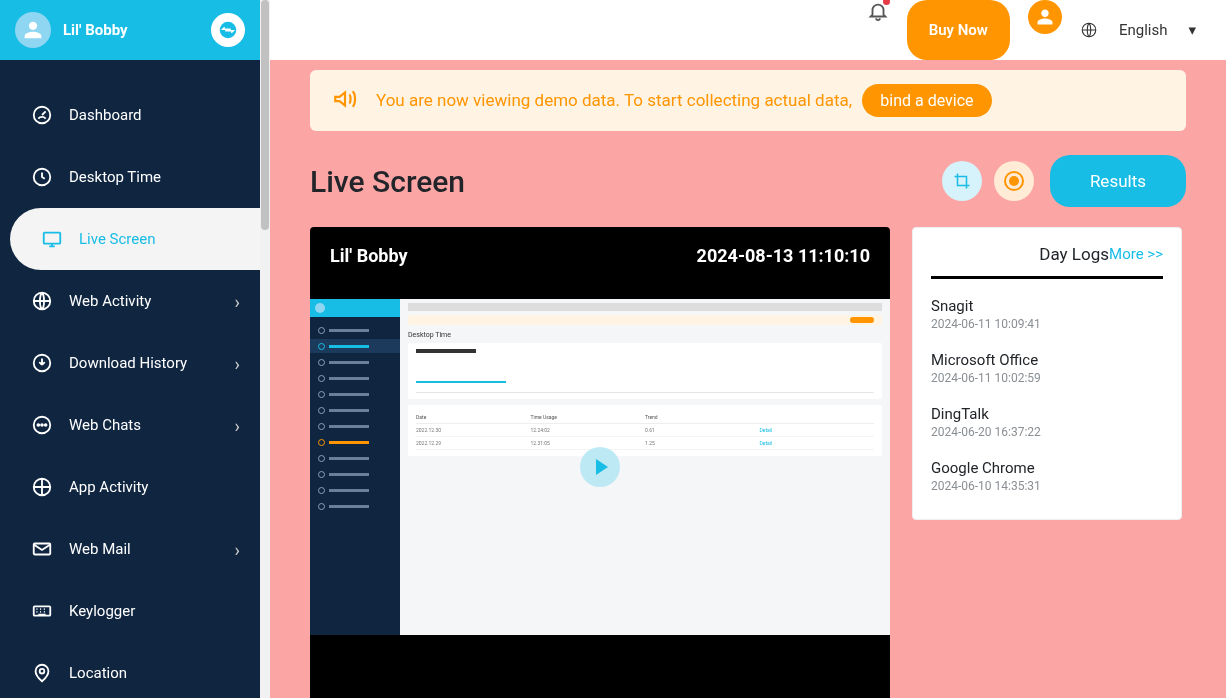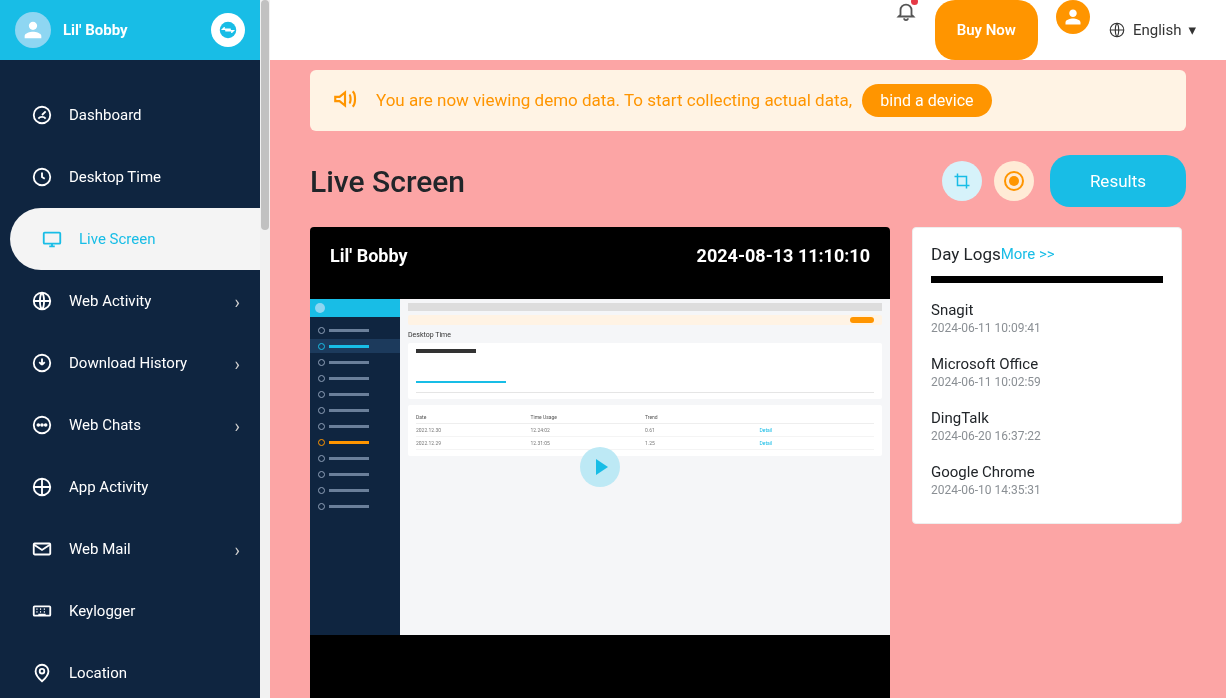--- a/index.html
+++ b/index.html
@@ -22,21 +22,21 @@
 .scrollbar-strip { width:10px; background:#f1f1f1; height:100%; position:relative; }
 .scrollbar-thumb { position:absolute; top:0; left:1px; width:8px; height:230px; background:#c1c1c1; border-radius:4px; }
 .main { flex:1; height:100%; display:flex; flex-direction:column; background:#fff; }
 .topbar { height:60px; display:flex; justify-content:flex-end; padding:0 30px; gap:18px; }
 .bell { position:relative; }
 .bell svg { width:22px; height:22px; stroke:#555; fill:none; stroke-width:2; }
 .bell-dot { position:absolute; top:-2px; right:-1px; width:7px; height:7px; background:#E63946; border-radius:50%; }
 .buy-btn { background:#FF9500; color:#fff; border:none; padding:8px 22px; border-radius:20px; font-size:15px; font-weight:600; cursor:pointer; }
 .user-avatar { width:34px; height:34px; background:#FF9500; border-radius:50%; display:flex; align-items:center; justify-content:center; }
 .user-avatar svg { width:18px; height:18px; fill:#fff; }
-.lang { display:flex; align-items:center; color:#333; font-size:15px; cursor:pointer; gap:7px; }
+.lang { display:flex; align-items:center; color:#333; font-size:15px; cursor:pointer; gap:21px; }
 .lang svg { width:18px; height:18px; stroke:#333; fill:none; stroke-width:1.5; }
 .content { flex:1; overflow-y:auto; padding:10px 40px 20px 40px; background:#fca5a5; }
 .demo-banner { background:#FFF3E4; border-radius:6px; padding:14px 22px; display:flex; align-items:center; margin-bottom:24px; }
 .demo-banner .speaker { margin-right:18px; }
 .demo-banner .speaker svg { width:26px; height:26px; stroke:#FF9500; fill:none; stroke-width:2; }
 .demo-text { color:#FF9500; font-size:17px; flex:1; }
 .bind-btn { background:#FF9500; color:#fff; border:none; padding:7px 18px; border-radius:18px; font-size:16px; cursor:pointer; margin-left:6px; }
 .title-row { display:flex; align-items:center; margin-bottom:20px; }
 .page-title { font-size:30px; color:#212529; font-weight:500; flex:1; }
 .icon-btn { width:40px; height:40px; border-radius:50%; display:flex; align-items:center; justify-content:center; margin-left:12px; cursor:pointer; }
@@ -72,21 +72,21 @@
 .mini-title { height:4px; background:#333; width:60px; margin-bottom:10px;}
 .mini-chart { height:30px; border-bottom:1px solid #e5e5e5; position:relative; }
 .mini-line { position:absolute; left:0; top:18px; width:90px; height:2px; background:#18BDE6; }
 .mini-table .mh { display:flex; font-size:5px; color:#555; padding:3px 0; border-bottom:1px solid #eee;}
 .mini-table .mr { display:flex; font-size:5px; color:#777; padding:3px 0; border-bottom:1px solid #f4f4f4;}
 .mh span,.mr span{flex:1;}
 .mr .det{color:#18BDE6;}
 .play-btn { position:absolute; left:50%; top:50%; transform:translate(-50%,-50%); width:40px; height:40px; background:#BDE9F5; border-radius:50%; display:flex; align-items:center; justify-content:center; cursor:pointer; }
 .play-btn::after { content:""; border-left:12px solid #18BDE6; border-top:8px solid transparent; border-bottom:8px solid transparent; margin-left:3px; }
 .logs-panel { width:270px; background:#fff; border:1px solid #eee; border-radius:4px; padding:16px 18px; align-self:flex-start; }
-.logs-header { display:flex; align-items:center; justify-content:flex-start; border-bottom:7px solid #000000; padding-bottom:12px; margin-bottom:8px; }
+.logs-header { display:flex; align-items:center; justify-content:flex-end; border-bottom:3px solid #000000; padding-bottom:12px; margin-bottom:8px; }
 .logs-title { font-size:17px; color:#212529; }
 .more-link { color:#18BDE6; font-size:15px; cursor:pointer; }
 .log-item { padding:10px 0; }
 .log-app { color:#212529; font-size:15px; margin-bottom:2px; }
 .log-ts { color:#8a8f94; font-size:12px; }
 </style>
 </head>
 <body>
 
 <div class="sidebar">

